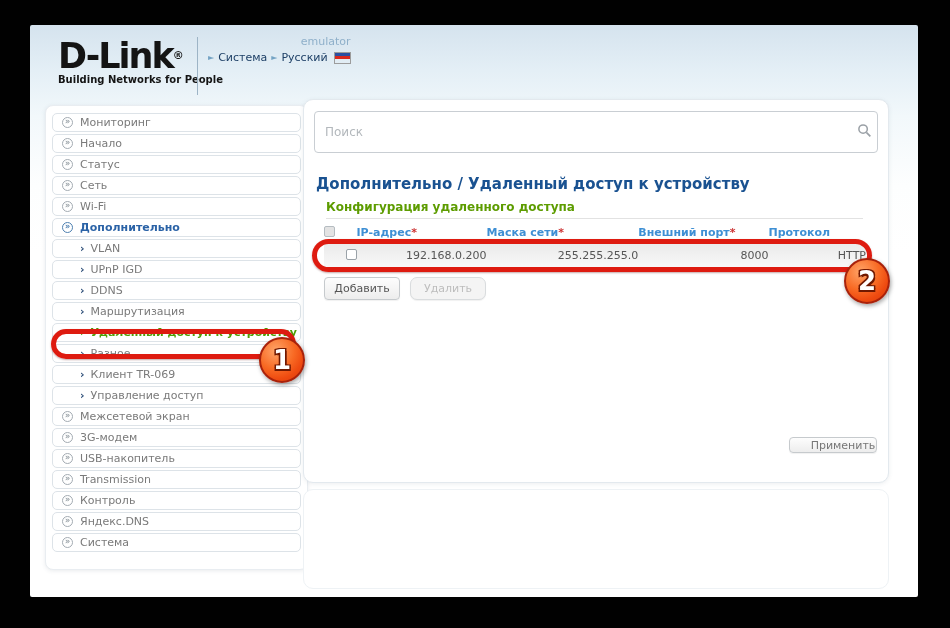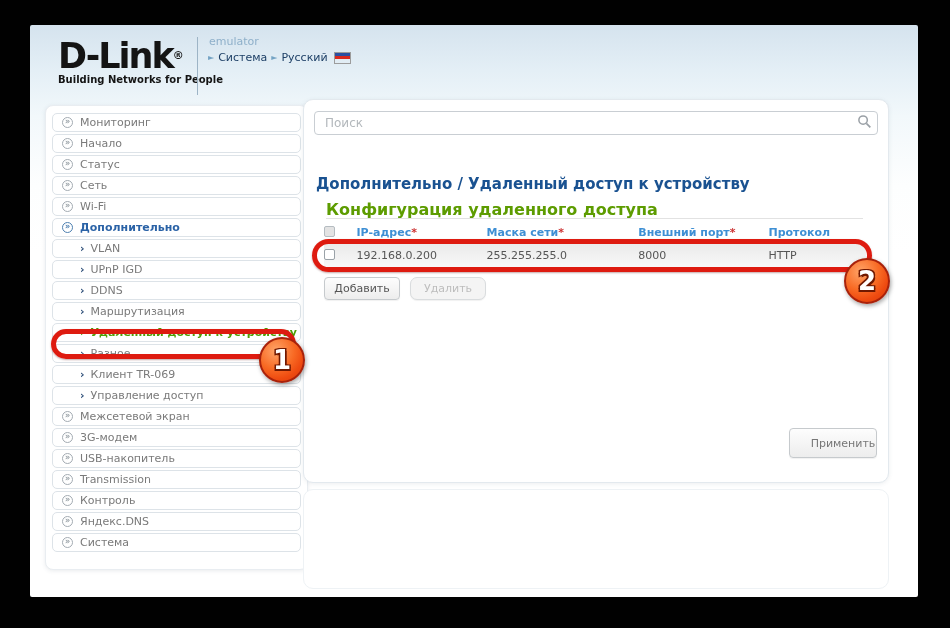--- a/index.html
+++ b/index.html
@@ -8,21 +8,21 @@
   .page { position:absolute; left:30px; top:25px; width:888px; height:572px;
     background:linear-gradient(180deg,#d5e3ee 0%,#e4eff6 8%,#f2f8fb 16%,#fdfefe 28%,#ffffff 40%);
     border-radius:2px; }
 
   
   .logo-block { position:absolute; left:28px; top:14px; width:140px; }
   .logo-text { font-size:35px; font-weight:800; letter-spacing:-2px; color:#141414; line-height:34px; white-space:nowrap; }
   .logo-reg { font-size:11px; vertical-align:top; letter-spacing:0; }
   .logo-tagline { font-size:10px; font-weight:700; color:#141414; letter-spacing:0; margin-top:1px; white-space:nowrap; }
   .header-divider { position:absolute; left:167px; top:12px; width:1px; height:58px; background:#9db4c6; }
-  .model-block { position:absolute; left:178px; top:10px; }
+  .model-block { position:absolute; left:178px; top:10px;text-align:right; }
   .emulator-label { font-size:11px; color:#8fb0ca; margin-left:1px; }
   .model-name { font-size:20px; font-weight:700; color:#18283f; line-height:22px; }
   .header-links { font-size:11px; margin-top:3px; display:flex; align-items:center; gap:4px; }
   .bc-arrow { color:#74a3c4; font-size:8px; }
   .header-link { color:#1d3f66; text-decoration:none; cursor:pointer; }
   .flag { display:inline-block; width:17px; height:12px; border:1px solid #9c9c9c; margin-left:2px; }
   .flag .st { height:3.33px; }
   .flag .w { background:#f5f5f5; } .flag .b { background:#2a4fa2; } .flag .r { background:#d8281e; }
 
   
@@ -41,50 +41,50 @@
   .sb-item.active-sub { color:#4e9e04; font-weight:700; }
   .sb-item.active-sub .sb-arrow { color:#4e9e04; }
 
   
   .main-panel { position:absolute; left:273px; top:74px; width:586px; height:384px;
     background:#fff; border:1px solid #e3e9ee; border-radius:10px;
     box-shadow:0 1px 4px rgba(70,90,110,.10); }
   .lower-panel { position:absolute; left:273px; top:464px; width:586px; height:100px;
     background:#fff; border:1px solid #eef2f5; border-radius:10px; }
 
-  .search-box { position:absolute; left:10px; top:11px; width:564px; height:24px;
+  .search-box { position:absolute; left:10px; top:11px; width:564px; height:42px;
     border:1px solid #c9ced3; border-radius:4px; background:#fff; display:flex; align-items:center; }
   .search-input { flex:1; border:none; outline:none; background:transparent; font-size:12px;
     color:#444; padding:0 10px; font-family:"DejaVu Sans", sans-serif; }
   .search-input::placeholder { color:#b3b8bc; }
   .search-icon { width:26px; text-align:center; }
 
   .breadcrumb-title { position:absolute; left:12px; top:57px; font-size:15px; font-weight:700; color:#1a5291;margin-top:18px; }
 
-  .section-title { position:absolute; left:22px; top:100px; font-size:16px; font-weight:700; color:#5d9c00; }
+  .section-title { position:absolute; left:22px; top:100px; font-size:12px; font-weight:700; color:#5d9c00; }
   .section-rule { position:absolute; left:22px; top:118px; width:537px; height:1px; background:#e2e2e2; }
 
   .cfg-table { position:absolute; left:20px; top:123px; width:542px; border-collapse:collapse; font-size:11px; }
   .cfg-table th { height:20px; font-weight:700; color:#3e8fd4; text-align:left; }
-  .cfg-table td { height:25px; color:#555; text-align:left;
+  .cfg-table td { height:25px; color:#555; text-align:right;
     background:linear-gradient(180deg,#eaeaea 0%,#f8f8f8 100%);
     border-top:1px solid #dcdcdc; border-bottom:1px solid #dcdcdc; }
   .req { color:#cc3333; }
   .col-cb { width:6%; } .col-ip { width:24%; } .col-mask { width:28%; } .col-port { width:24%; } .col-proto { width:18%; }
   .checkbox { display:inline-block; width:11px; height:11px; border:1px solid #9aa2a8; border-radius:2px; background:#fff; cursor:pointer; }
   .checkbox.dim { background:#e3e3e3; border-color:#b5bcc1; }
 
   .btn { display:inline-block; border:1px solid #c6cacd; border-radius:4px;
     background:linear-gradient(180deg,#fdfdfd 0%,#ededed 100%);
     font-size:11px; color:#555; cursor:pointer;
     box-shadow:0 1px 1px rgba(0,0,0,.06); font-family:"DejaVu Sans", sans-serif; }
   .btn:disabled, .btn.disabled { color:#bdbdbd; border-color:#d9dcde; background:#f4f4f4; cursor:default;border-radius:7px; }
   .btn-add { position:absolute; left:20px; top:177px; width:76px; height:23px; }
   .btn-del { position:absolute; left:106px; top:177px; width:76px; height:23px; }
-  .btn-apply { position:absolute; right:11px; top:328px; width:88px; height:30px; color:#777;padding-left:20px; }
+  .btn-apply { position:absolute; right:11px; top:337px; width:88px; height:16px; color:#777;padding-left:20px; }
 
   
   .hl-rect { position:absolute; border:5px solid #de1b10; border-radius:15px;
     box-shadow:0 1px 2px rgba(90,0,0,.35); pointer-events:none; }
   .hl-rect-1 { left:21px; top:304px; width:245px; height:30px; }
   .hl-rect-2 { left:282px; top:214px; width:560px; height:33px; border-radius:17px; }
   .callout { position:absolute; width:46px; height:46px; border-radius:50%;
     background:radial-gradient(circle at 35% 28%, #ffa468 0%, #f86a24 45%, #ee4a10 70%, #d83a08 100%);
     border:2px solid #a8220b; box-shadow:1px 2px 4px rgba(0,0,0,.35);
     display:flex; align-items:center; justify-content:center;

